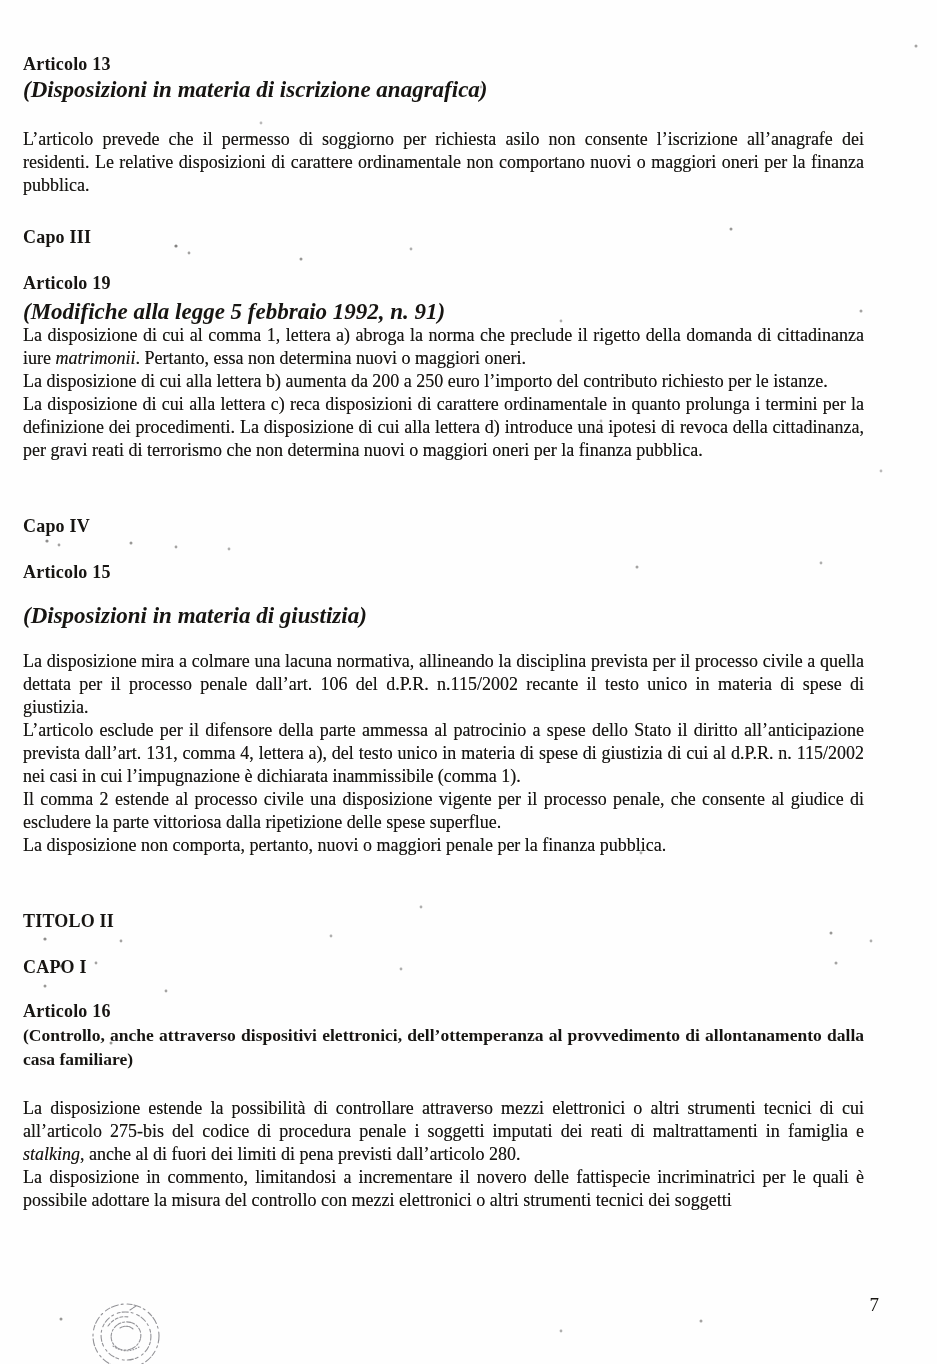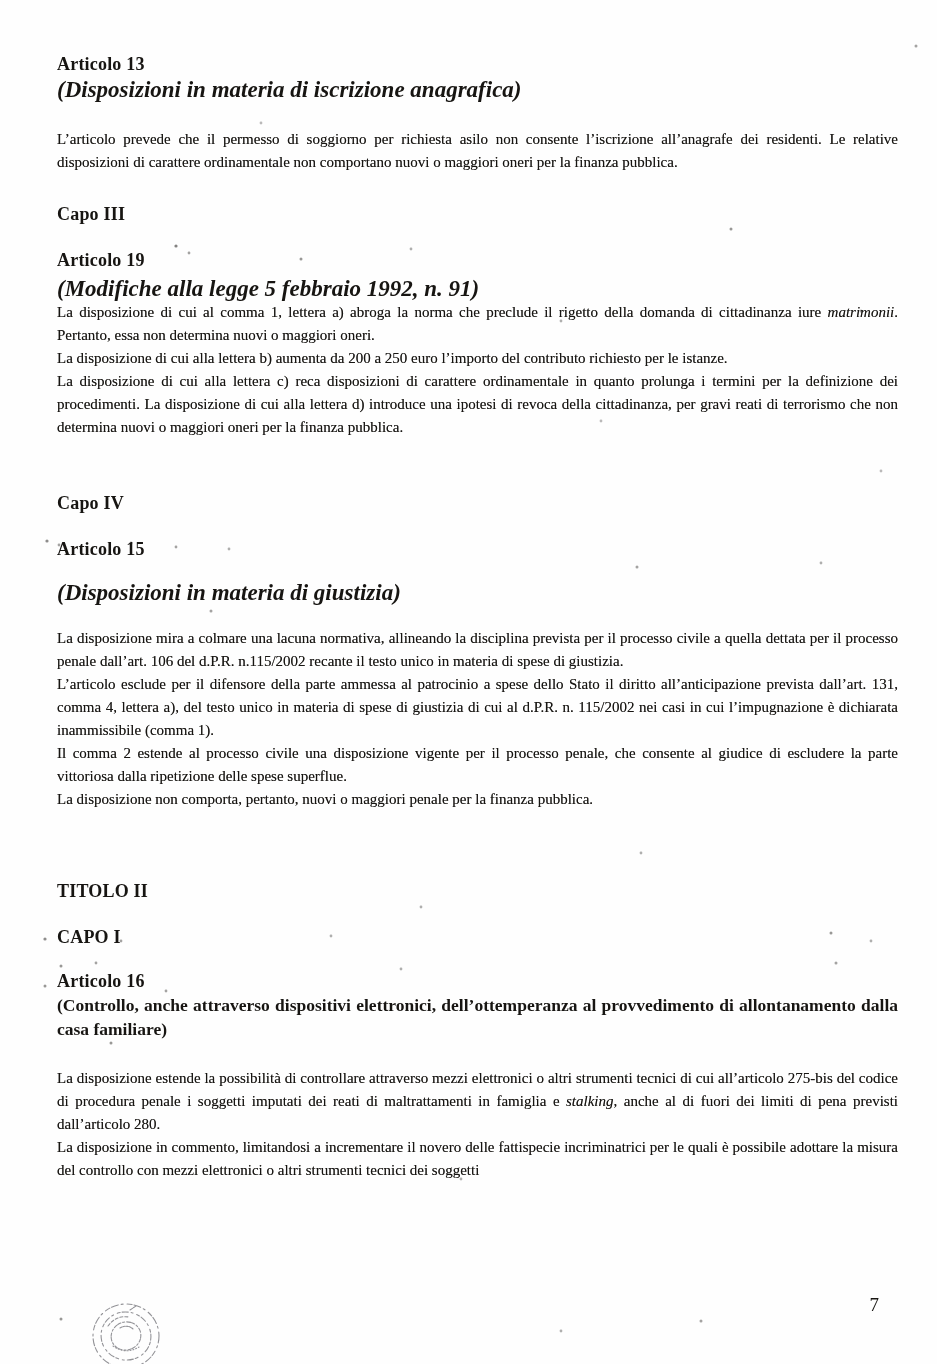--- a/index.html
+++ b/index.html
@@ -8,21 +8,21 @@
     width: 937px;
     height: 1364px;
     margin: 0 auto;
     background: #fefefe;
     color: #171512;
     font-family: "Liberation Serif", "DejaVu Serif", serif;
     overflow: hidden;
   }
   .content {
     position: absolute;
-    left: 57px;
+    left: 23px;
     top: 0;
     width: 841px;
     padding-top: 52px;
   }
   .h {
     font-weight: bold;
     font-size: 18px;
     line-height: 24px;
     margin: 0;
     letter-spacing: 0.2px;
@@ -36,35 +36,35 @@
   }
   .sub-bold {
     font-weight: bold;
     font-style: normal;
     font-size: 17.5px;
     line-height: 24px;
     margin: 0;
     text-align: justify;
   }
   .body {
-    font-size: 15px;
+    font-size: 18px;
     line-height: 23px;
     text-align: justify;
     margin: 0;
     text-shadow: 0 0 0.4px rgba(20,18,14,0.55);
   }
   .mt2  { margin-top: 2px; }
   .mt5  { margin-top: 5px; }
   .mt20 { margin-top: 20px; }
   .mt22 { margin-top: 22px; }
   .mt24 { }
   .mt26 { margin-top: 26px; }
   .mt28 { margin-top: 28px; }
   .mt52 { margin-top: 52px; }
-  .mt68 { margin-top: 68px; }
+  .mt68 { margin-top: 52px; }
   .page-number {
     position: absolute;
     right: 58px;
     top: 1294px;
     font-size: 19px;
     font-weight: normal;
   }
   .stamp {
     position: absolute;
     left: 86px;

